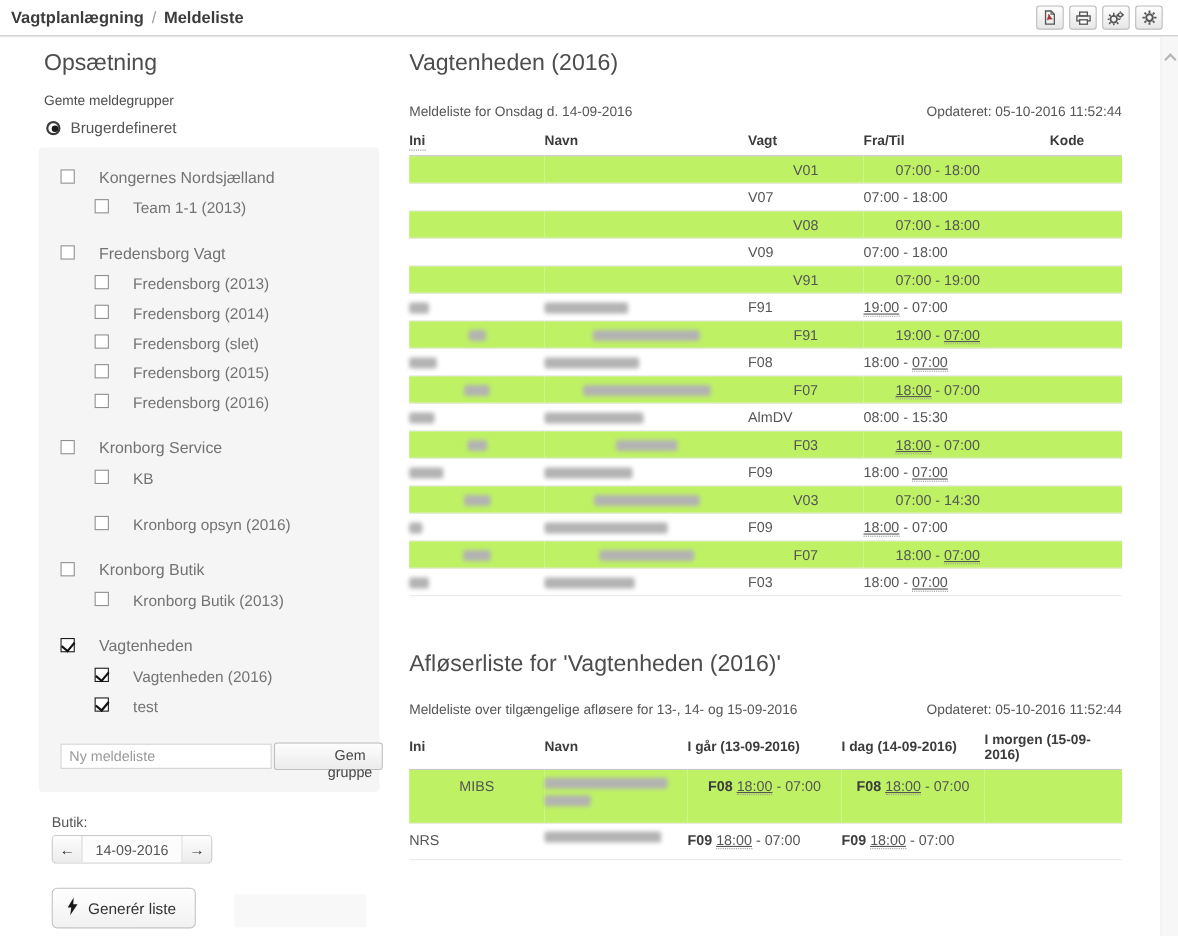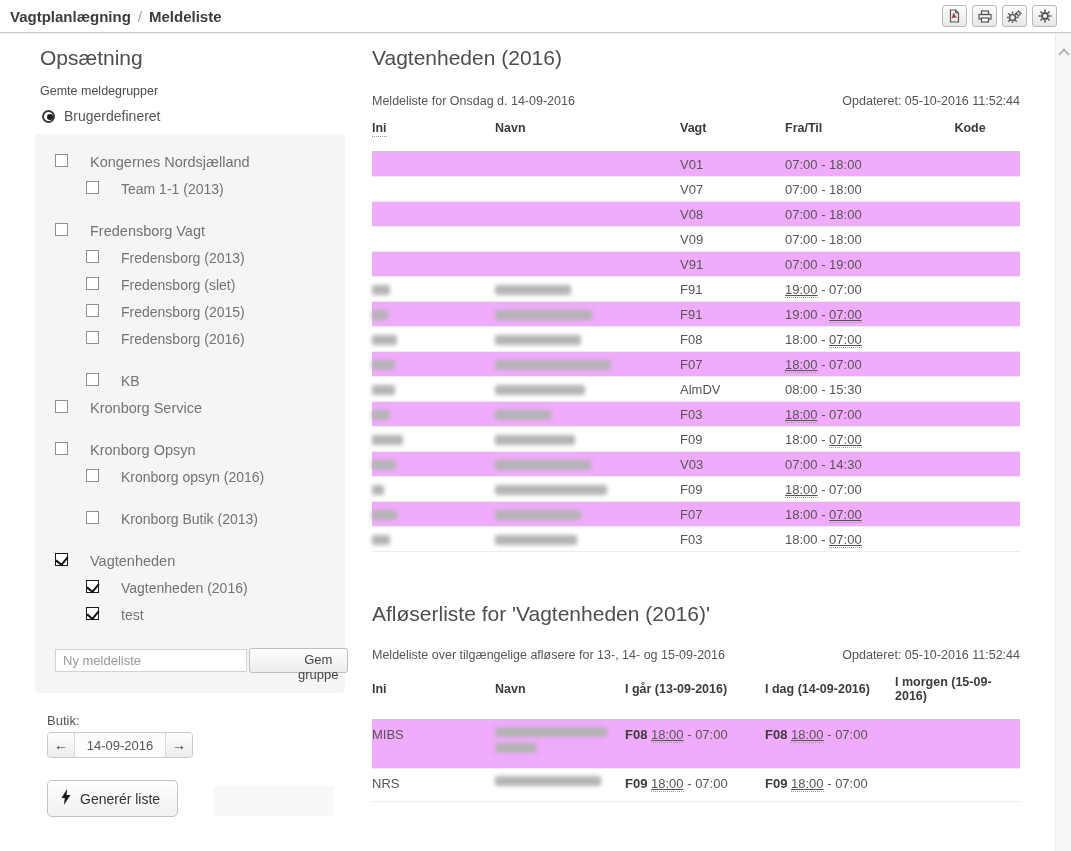--- a/index.html
+++ b/index.html
@@ -60,24 +60,24 @@
   .gen-btn { display:inline-flex; align-items:center; gap:9px; margin:22px 0 0 12px; border:1px solid #c2c2c2;
              border-radius:5px; background:linear-gradient(#ffffff,#f1f1f1); padding:8px 17px 8px 13px;
              font-size:14px; color:#333; cursor:pointer; font-family:inherit; }
   .faint-box { display:inline-block; width:120px; height:30px; background:#f8f8f8; margin-left:35px; vertical-align:middle; }
 
   
   .sect-head { display:flex; justify-content:space-between; align-items:baseline; margin-top:12px; }
   .sub-note { font-size:12.5px; color:#555;margin-top:12px; }
   .updated { font-size:12.5px; color:#555; }
   table { border-collapse:collapse; width:648px; table-layout:fixed; margin-top:9px; }
-  th { text-align:left; font-size:12.5px; color:#3c3c3c; padding:4px 0 16px 0; border-bottom:1px solid #c9c9c9; }
+  th { text-align:left; font-size:12.5px; color:#3c3c3c; padding:4px 0 6px 0; border-bottom:1px solid #c9c9c9; }
   th .dotted { border-bottom:1px dotted #9a9a9a; padding-bottom:1px; }
   td { font-size:13px; color:#555; padding:4px 0; border-bottom:1px solid #ececec; height:25px; vertical-align:middle; }
-  tr.stripe td { background:#f0abfc; }
+  tr.stripe td { background:#bef264;text-align:center; }
   td.center, th.center { text-align:center; }
   .tip { text-decoration:underline; border-bottom:1px dotted #9a9a9a; }
   .redact { display:inline-block; height:10px; border-radius:2px; background:#b3b3b3; filter:blur(2px); vertical-align:middle; }
   .relief-table td { vertical-align:top; padding-top:7px; height:auto; }
   .relief-table td .redact { display:block; margin-bottom:6px; }
   .relief-table tr td { padding-bottom:9px; }
   b.code { color:#3c3c3c; }
   .gap-relief { height:50px; }
 </style>
 </head>
@@ -161,52 +161,56 @@
               <div class="cb-row parent">
                 <span class="cbox"></span>
                 <span>Fredensborg Vagt</span>
               </div>
               <div class="cb-row child">
                 <span class="cbox"></span>
                 <span>Fredensborg (2013)</span>
               </div>
               <div class="cb-row child">
                 <span class="cbox"></span>
+                <span>Fredensborg (2014)</span>
+              </div>
+              <div class="cb-row child">
+                <span class="cbox"></span>
                 <span>Fredensborg (slet)</span>
               </div>
               <div class="cb-row child">
                 <span class="cbox"></span>
                 <span>Fredensborg (2015)</span>
               </div>
               <div class="cb-row child">
                 <span class="cbox"></span>
                 <span>Fredensborg (2016)</span>
               </div>
             </div>
             <div class="cb-group">
+              <div class="cb-row parent">
+                <span class="cbox"></span>
+                <span>Kronborg Service</span>
+              </div>
               <div class="cb-row child">
                 <span class="cbox"></span>
                 <span>KB</span>
               </div>
+            </div>
+            <div class="cb-group">
+              <div class="cb-row child">
+                <span class="cbox"></span>
+                <span>Kronborg opsyn (2016)</span>
+              </div>
+            </div>
+            <div class="cb-group">
               <div class="cb-row parent">
                 <span class="cbox"></span>
-                <span>Kronborg Service</span>
-              </div>
-            </div>
-            <div class="cb-group">
-              <div class="cb-row parent">
-                <span class="cbox"></span>
-                <span>Kronborg Opsyn</span>
-              </div>
-              <div class="cb-row child">
-                <span class="cbox"></span>
-                <span>Kronborg opsyn (2016)</span>
-              </div>
-            </div>
-            <div class="cb-group">
+                <span>Kronborg Butik</span>
+              </div>
               <div class="cb-row child">
                 <span class="cbox"></span>
                 <span>Kronborg Butik (2013)</span>
               </div>
             </div>
             <div class="cb-group">
               <div class="cb-row parent">
                 <span class="cbox checked"></span>
                 <span>Vagtenheden</span>
               </div>

